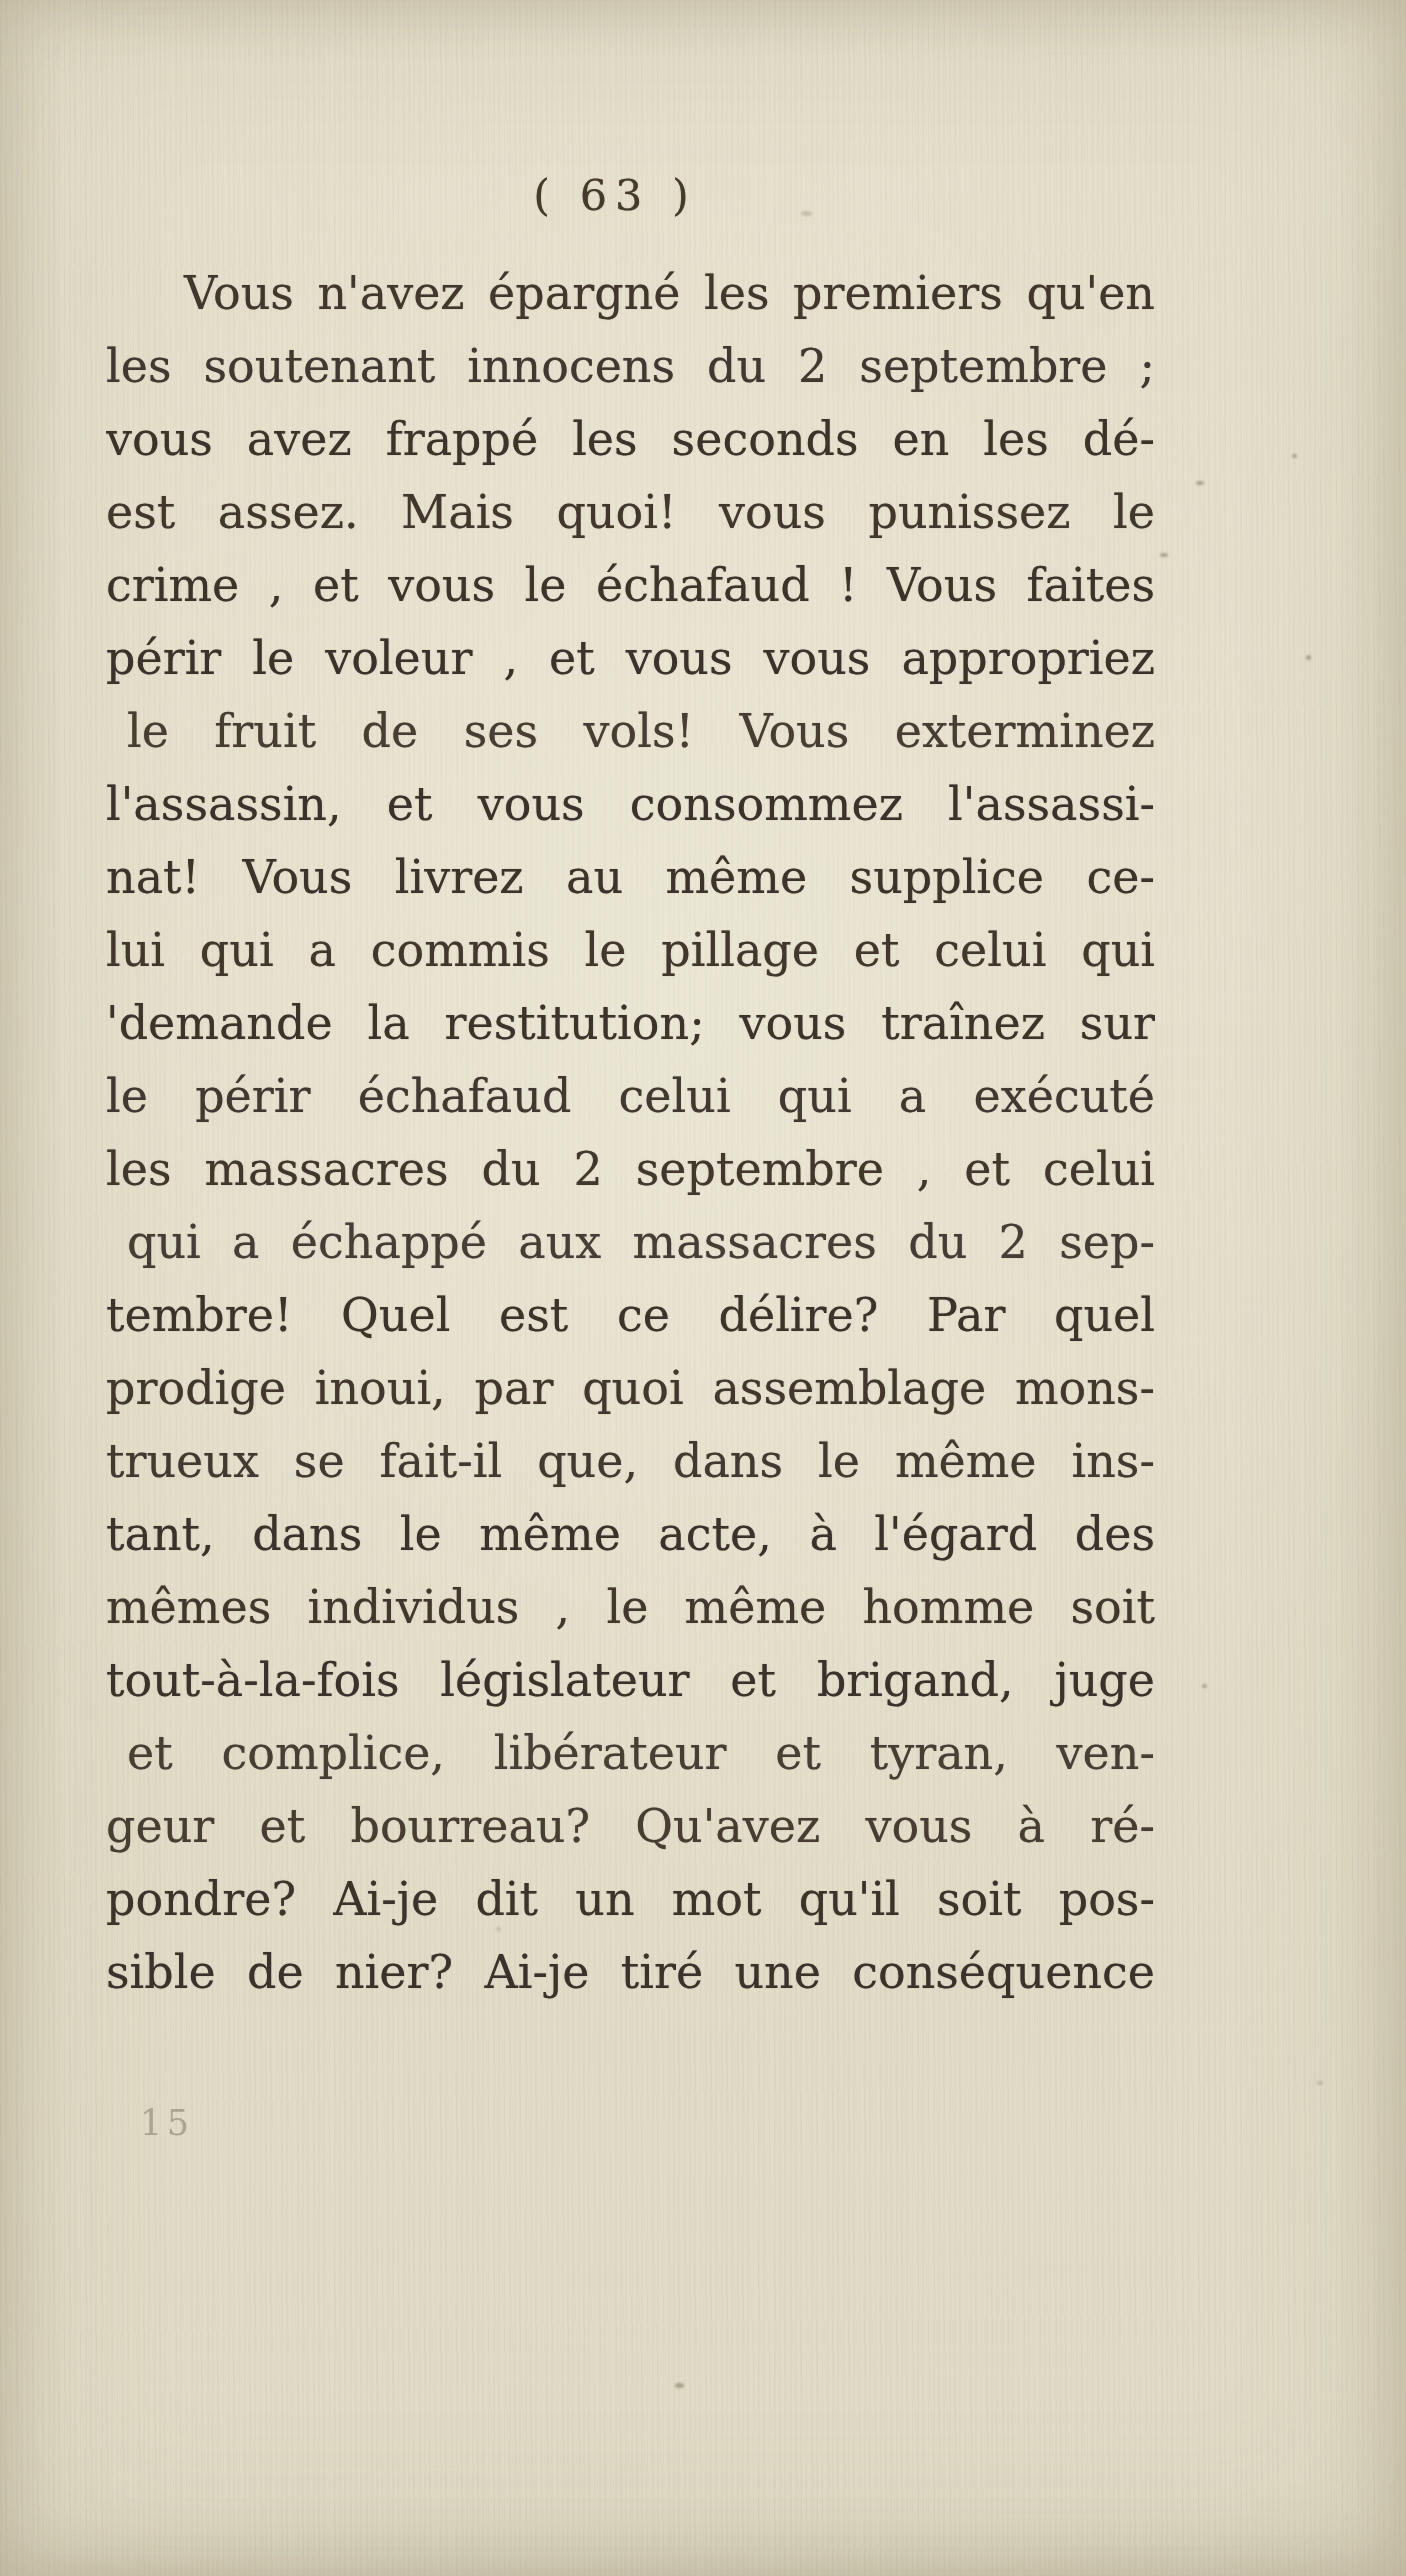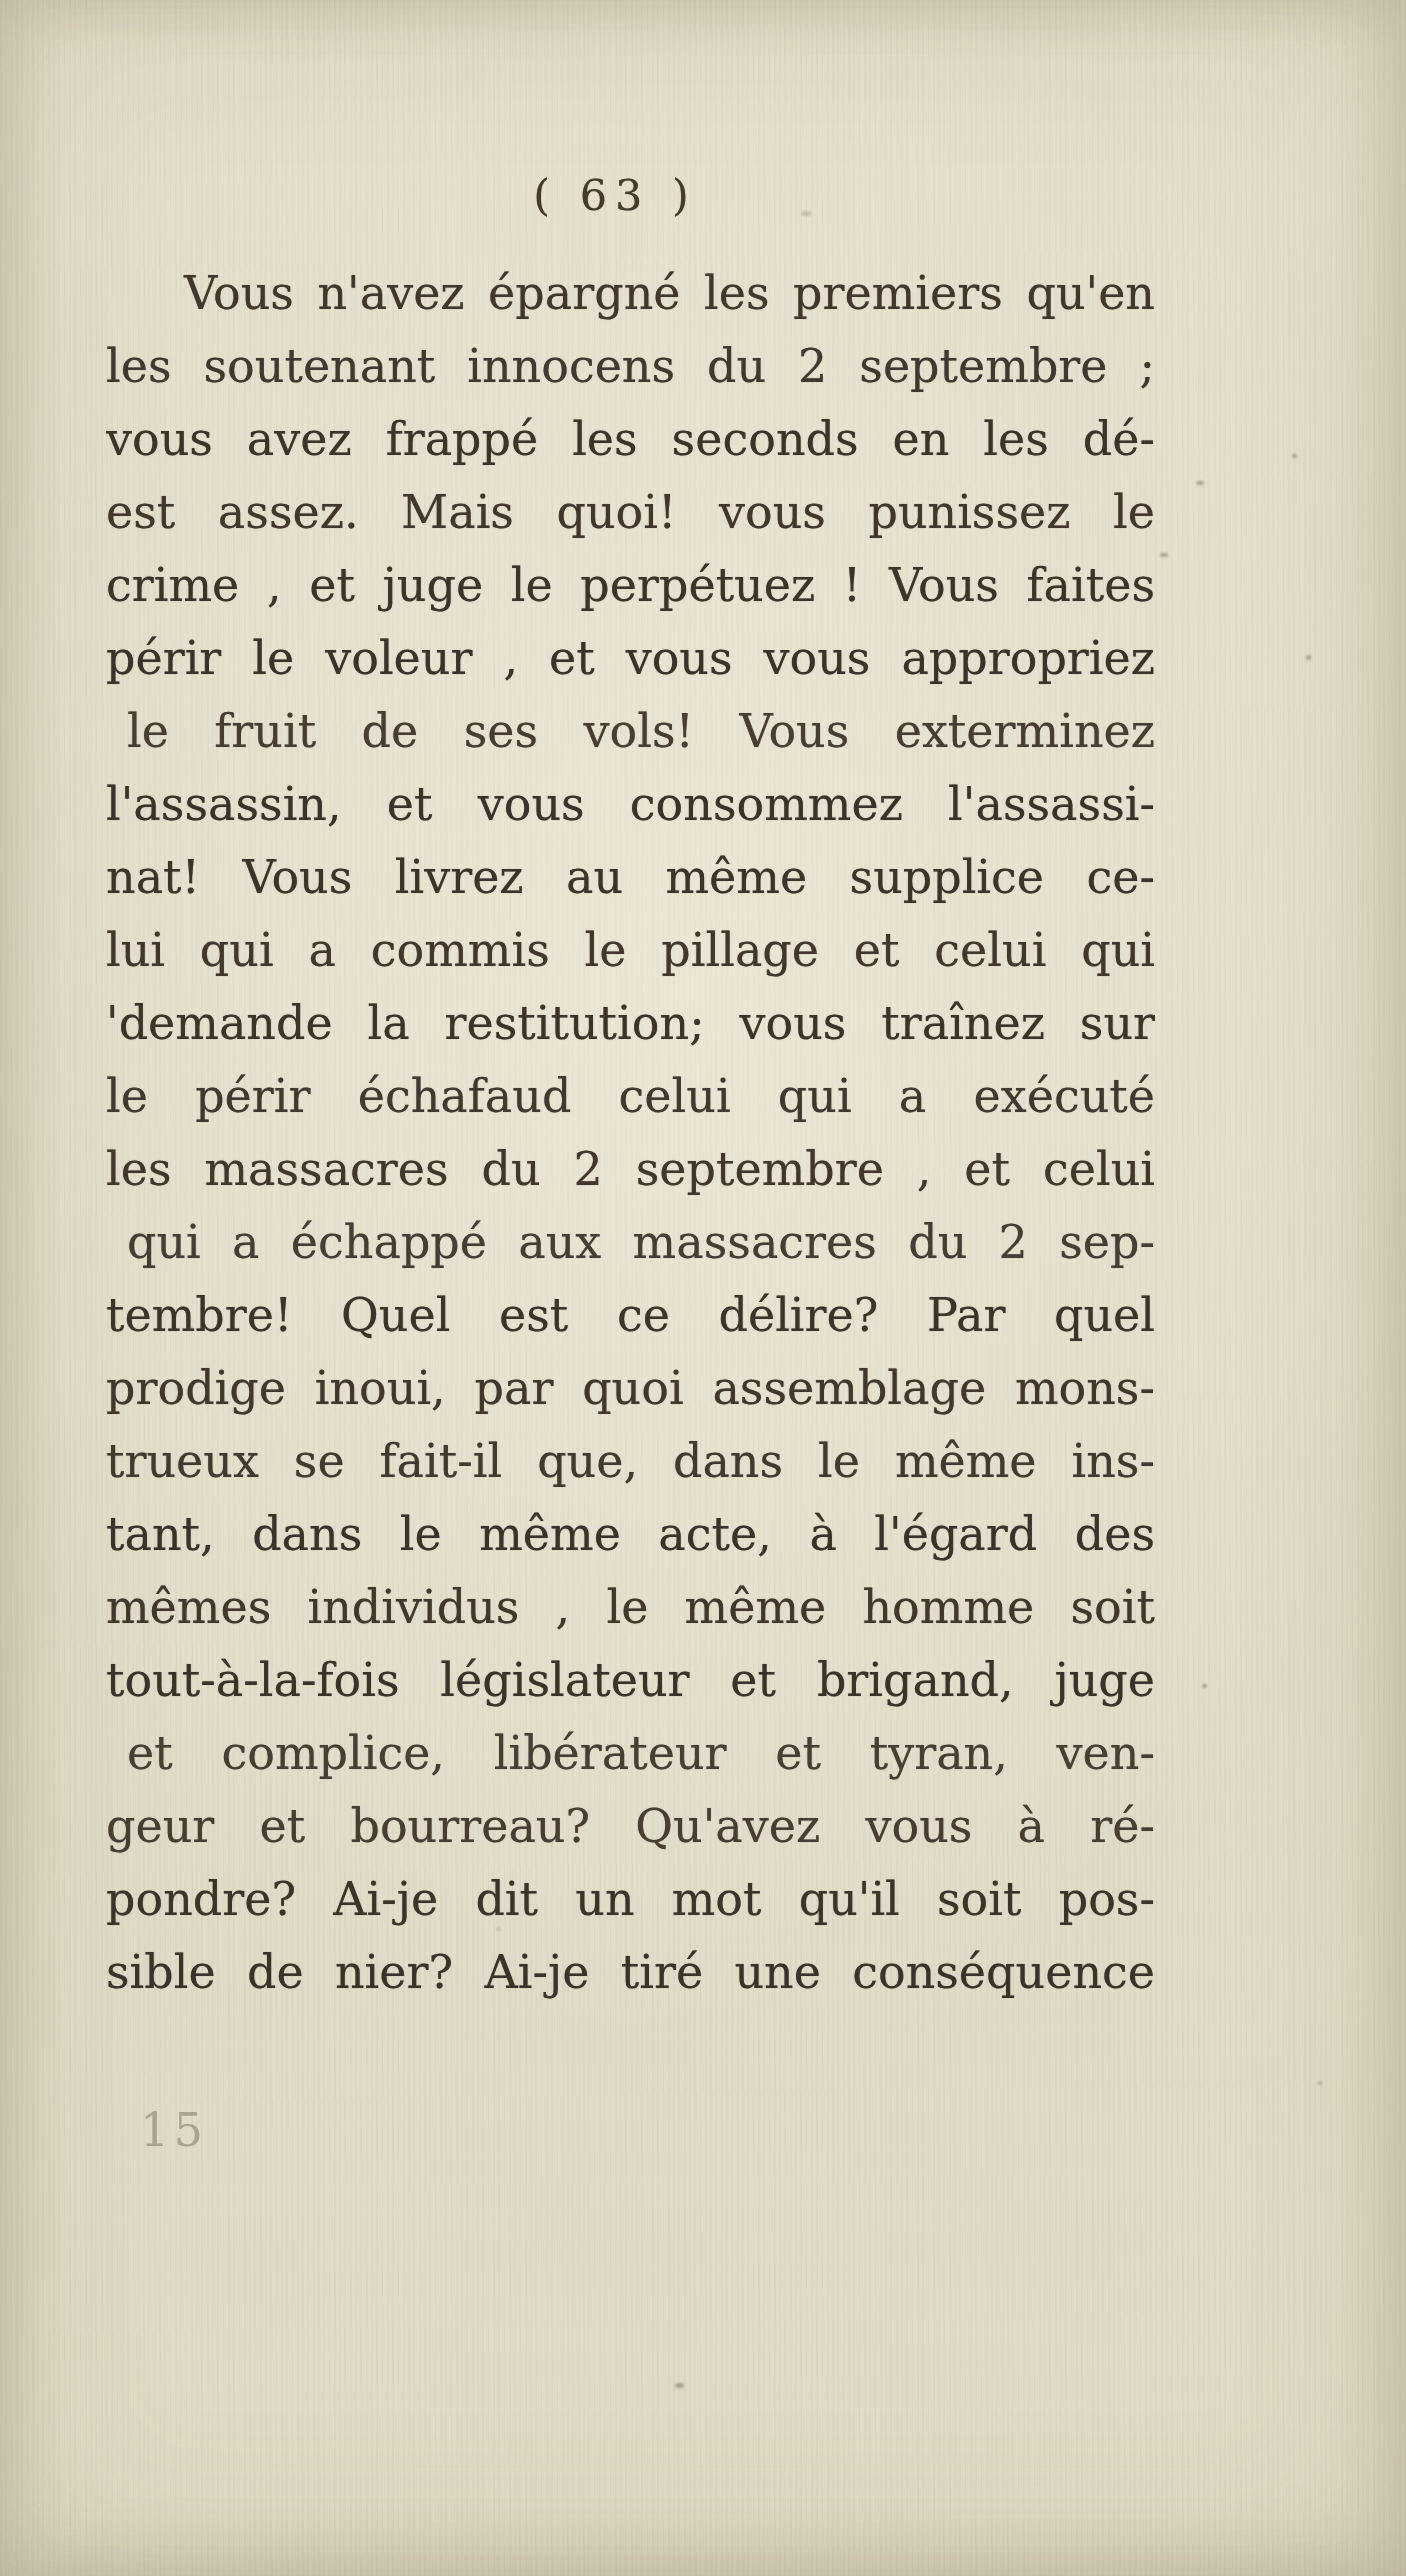--- a/index.html
+++ b/index.html
@@ -43,21 +43,21 @@
     text-align-last: justify;
     overflow: hidden;
   }
   .line.indent { padding-left: 78px; }
   .line:nth-child(2n)   { color: #3a322b; }
   .line:nth-child(3n+1) { color: #42372c; }
   .line:nth-child(7n)   { opacity: 0.93; margin-left: 21px; }
   .line:nth-child(5n+2) { opacity: 0.96; }
   .signature {
     position: absolute; left: 140px; top: 2103px;
-    font-size: 46px; letter-spacing: 4.4px;
+    font-size: 35px; letter-spacing: 4.4px;
     color: #6e6452; opacity: 0.45;
     filter: blur(0.5px);
   }
   .speck {
     position: absolute;
     background: rgba(105,92,66,0.45);
     border-radius: 50%;
     filter: blur(0.9px);
   }
 </style>
@@ -66,21 +66,21 @@
 
 <div class="paper">
 
   <div class="page-number">( 63 )</div>
 
   <div class="textblock">
     <div class="line indent">Vous n'avez épargné les premiers qu'en</div>
     <div class="line">les soutenant innocens du 2 septembre ;</div>
     <div class="line">vous avez frappé les seconds en les dé-</div>
     <div class="line">est assez. Mais quoi! vous punissez le</div>
-    <div class="line">crime , et juge le perpétuez ! Vous faites</div>
+    <div class="line">crime , et vous le échafaud ! Vous faites</div>
     <div class="line">périr le voleur , et vous vous appropriez</div>
     <div class="line">le fruit de ses vols! Vous exterminez</div>
     <div class="line">l'assassin, et vous consommez l'assassi-</div>
     <div class="line">nat! Vous livrez au même supplice ce-</div>
     <div class="line">lui qui a commis le pillage et celui qui</div>
     <div class="line">'demande la restitution; vous traînez sur</div>
     <div class="line">le périr échafaud celui qui a exécuté</div>
     <div class="line">les massacres du 2 septembre , et celui</div>
     <div class="line">qui a échappé aux massacres du 2 sep-</div>
     <div class="line">tembre! Quel est ce délire? Par quel</div>

